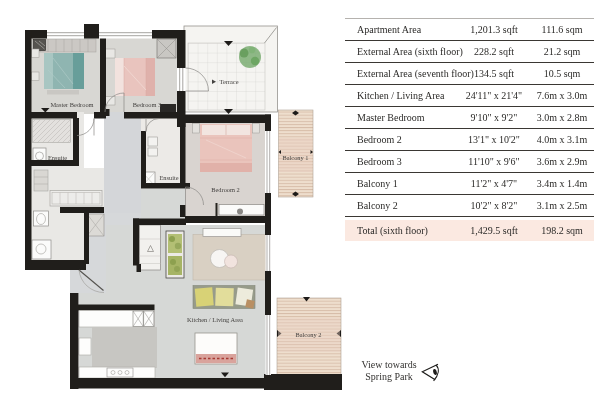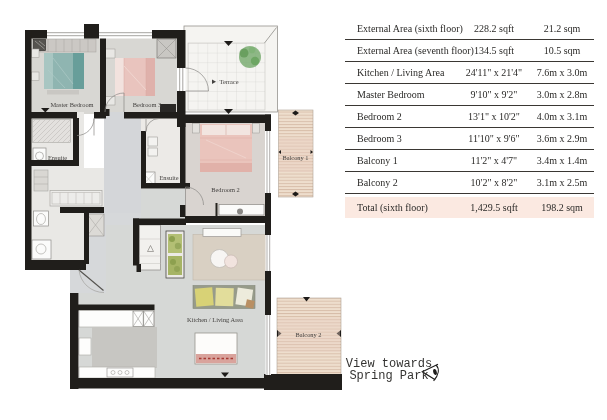--- a/index.html
+++ b/index.html
@@ -11,21 +11,21 @@
        font-size:10px;color:#2b2a28;}
   #tbl td{padding:0;height:21.0px;vertical-align:middle;white-space:nowrap;}
   #tbl tr.l td{border-bottom:1px solid #3a3733;}
   #tbl tr.first td{border-top:1px solid #b5b2ae;}
   #tbl td.c1{text-align:left;padding-left:12px;width:95px;}
   #tbl td.c2{text-align:center;width:84px;}
   #tbl td.c3{text-align:center;width:52px;padding-right:6px;}
   #tbl tr.total td{background:#fbe9e1;font-weight:normal;height:20.5px;}
   #tbl tr.sp td{height:3px;border:none;background:#fff;}
   #view{position:absolute;left:339px;top:359px;width:100px;text-align:center;
-        font-size:12px;color:#343331;line-height:11.5px;font-family:Liberation Mono, monospace;}
+        font-size:10px;color:#343331;line-height:11.5px;}
 </style>
 </head>
 <body>
 <div id="canvas">
 <svg id="plan" width="607" height="420" viewBox="0 0 607 420">
 <defs>
 <pattern id="grid" width="9.6" height="9.6" patternUnits="userSpaceOnUse" x="188" y="43">
   <path d="M9.6 0H0V9.6" fill="none" stroke="#c9c7c3" stroke-width="0.5"></path>
 </pattern>
 <pattern id="deck" width="8" height="3.1" patternUnits="userSpaceOnUse">
@@ -268,20 +268,25 @@
 <path d="M212,79.5 l4,2.2 l-4,2.2 z" fill="#454341"></path>
 
 <g stroke="#1d1c1a" stroke-width="1.15" fill="none">
 <path d="M438,364.3 L422.3,371.8 L435.2,379.8"></path>
 <path d="M436.2,365.2 C439.4,368.8 439.2,374.6 433.6,380.8"></path>
 </g>
 <ellipse cx="435" cy="372" rx="1.8" ry="3.1" fill="#1d1c1a" transform="rotate(-12 435 372)"></ellipse>
 </svg>
 <table id="tbl">
   <tbody>
+        <tr class="l first">
+          <td class="c1">Apartment Area</td>
+          <td class="c2">1,201.3 sqft</td>
+          <td class="c3">111.6 sqm</td>
+        </tr>
   <tr class="l">
           <td class="c1">External Area (sixth floor)</td>
           <td class="c2">228.2 sqft</td>
           <td class="c3">21.2 sqm</td>
         </tr>
   <tr class="l">
           <td class="c1" style="font-size:10px">External Area (seventh floor)</td>
           <td class="c2">134.5 sqft</td>
           <td class="c3">10.5 sqm</td>
         </tr>

